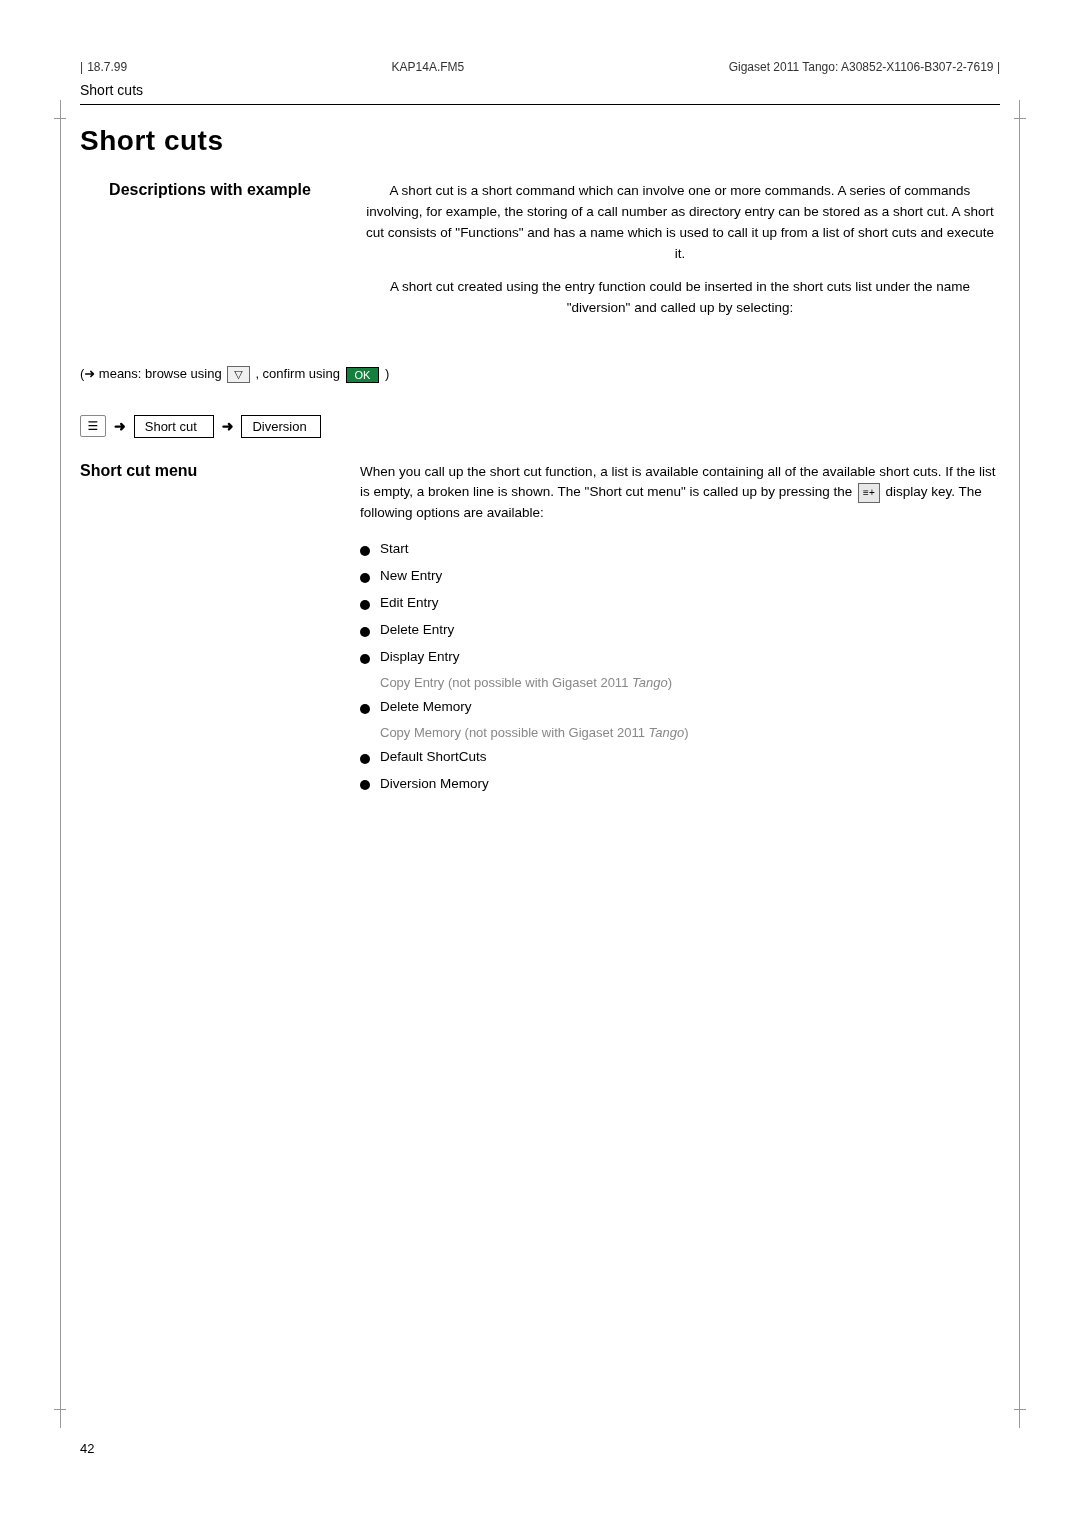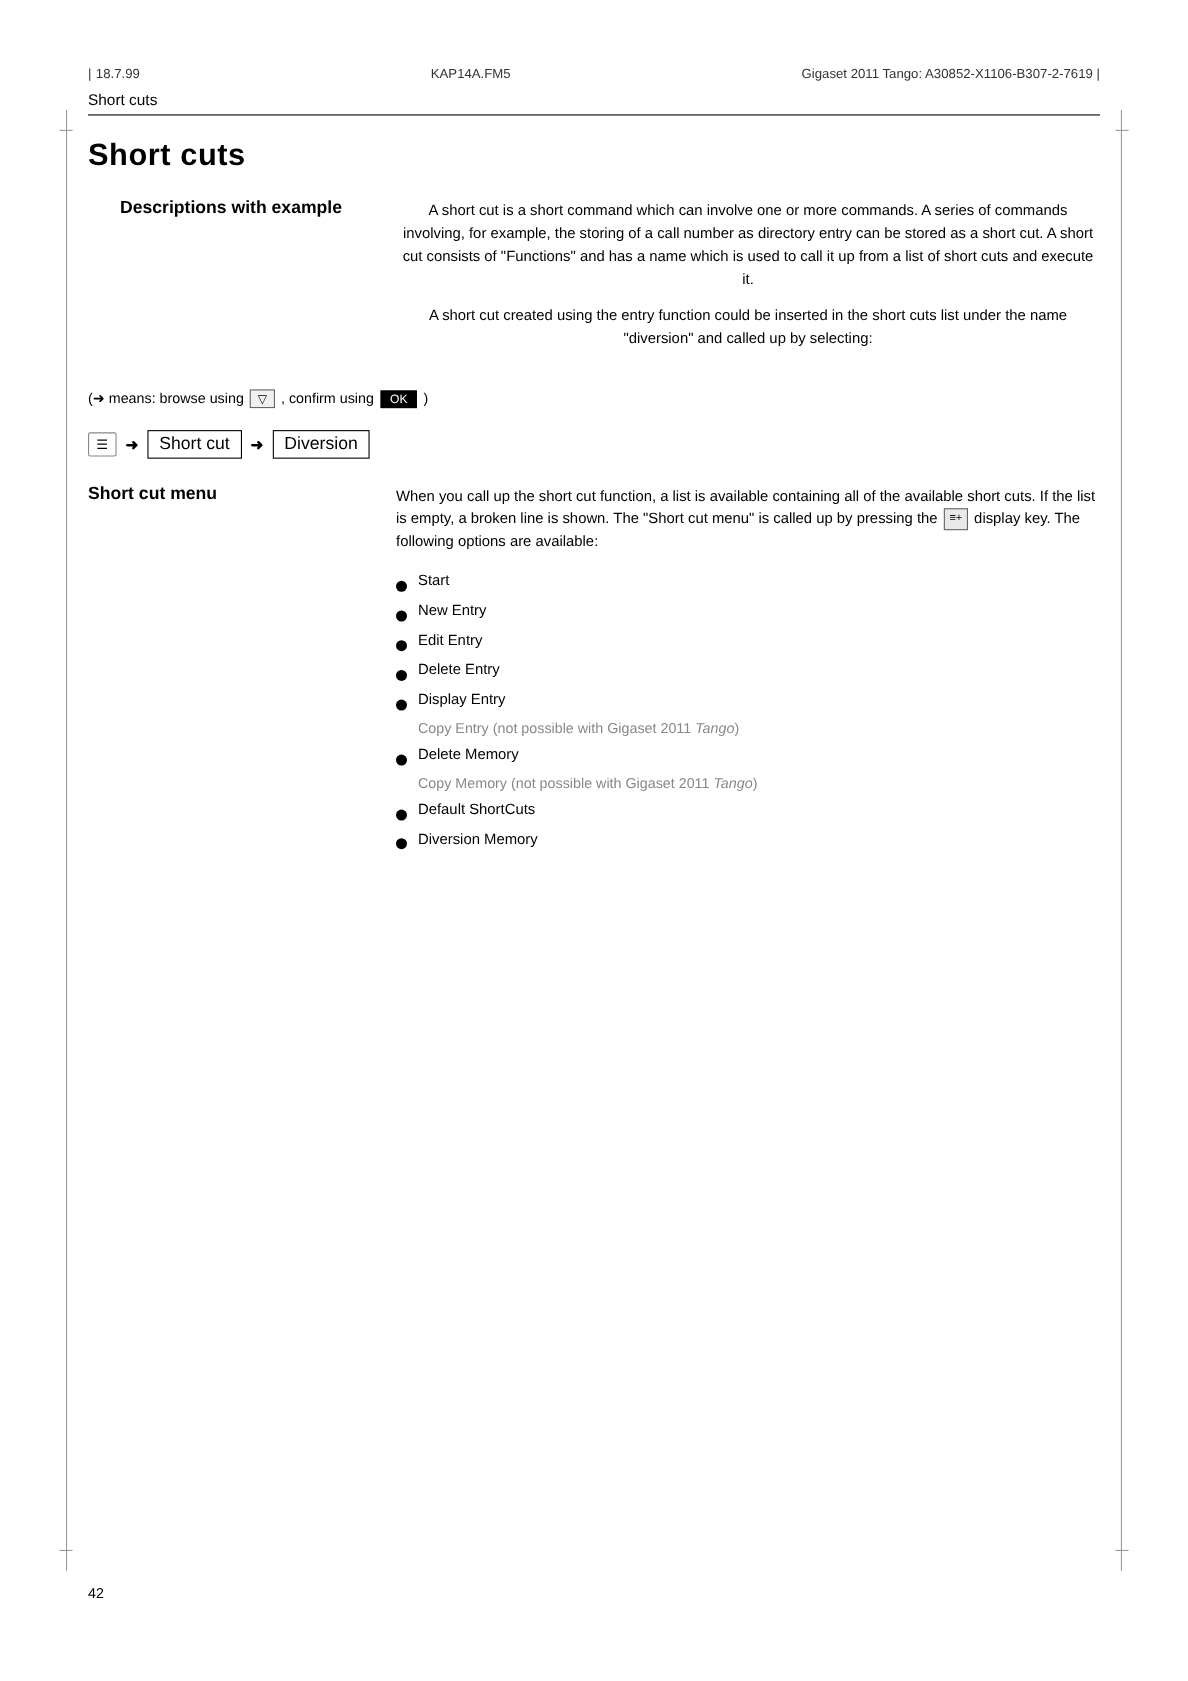--- a/index.html
+++ b/index.html
@@ -104,21 +104,21 @@
       display: flex;
       align-items: center;
       gap: 8px;
       margin: 16px 0 24px 0;
       font-size: 13px;
     }
 
     .nav-box {
       border: 1px solid #000;
       padding: 3px 10px;
-      font-size: 16px;
+      font-size: 13px;
       background: #fff;
       min-width: 80px;
     }
 
     
     .nav-description {
       font-size: 13px;
       color: #000;
       margin-bottom: 16px;
     }
@@ -135,21 +135,21 @@
 
     
     .bullet-list {
       list-style: none;
       padding: 0;
       margin: 0;
     }
 
     .bullet-list li {
       display: flex;
-      align-items: flex-end;
+      align-items: center;
       gap: 10px;
       margin-bottom: 8px;
       font-size: 13.5px;
       line-height: 1.4;
     }
 
     .bullet-list li .bullet-dot {
       min-width: 10px;
       width: 10px;
       height: 10px;
@@ -295,21 +295,21 @@
       <p>A short cut is a short command which can involve one or more commands. A series of commands involving, for example, the storing of a call number as directory entry can be stored as a short cut. A short cut consists of "Functions" and has a name which is used to call it up from a list of short cuts and execute it.</p>
       <p>A short cut created using the entry function could be inserted in the short cuts list under the name "diversion" and called up by selecting:</p>
     </div>
   </div>
 
   <div style="padding-left: 0px; margin-bottom: 10px;">
     <div class="nav-description">
       <span>(➜ means: browse using </span>
       <span class="key-box" style="display:inline-block;border:1px solid #666;padding:1px 6px;font-size:11px;background:#f0f0f0;margin:0 2px;vertical-align:middle;">▽</span>
       <span>, confirm using </span>
-      <span class="key-box" style="display:inline-block;border:1px solid #000;padding:1px 8px;font-size:11px;background:#000000;color:#fff;margin:4px 2px;vertical-align:middle;">OK</span>
+      <span class="key-box" style="display:inline-block;border:1px solid #000;padding:1px 8px;font-size:11px;background:#15803d;color:#fff;margin:16px 2px;vertical-align:middle;">OK</span>
       <span> )</span>
     </div>
 
     <div class="nav-example">
 
       <span style="display:inline-flex;align-items:center;justify-content:center;width:26px;height:22px;border:1px solid #888;border-radius:2px;font-size:12px;">☰</span>
       <span style="font-size:14px;font-weight:bold;">➜</span>
       <span class="nav-box">Short cut</span>
       <span style="font-size:14px;font-weight:bold;">➜</span>
       <span class="nav-box">Diversion</span>

